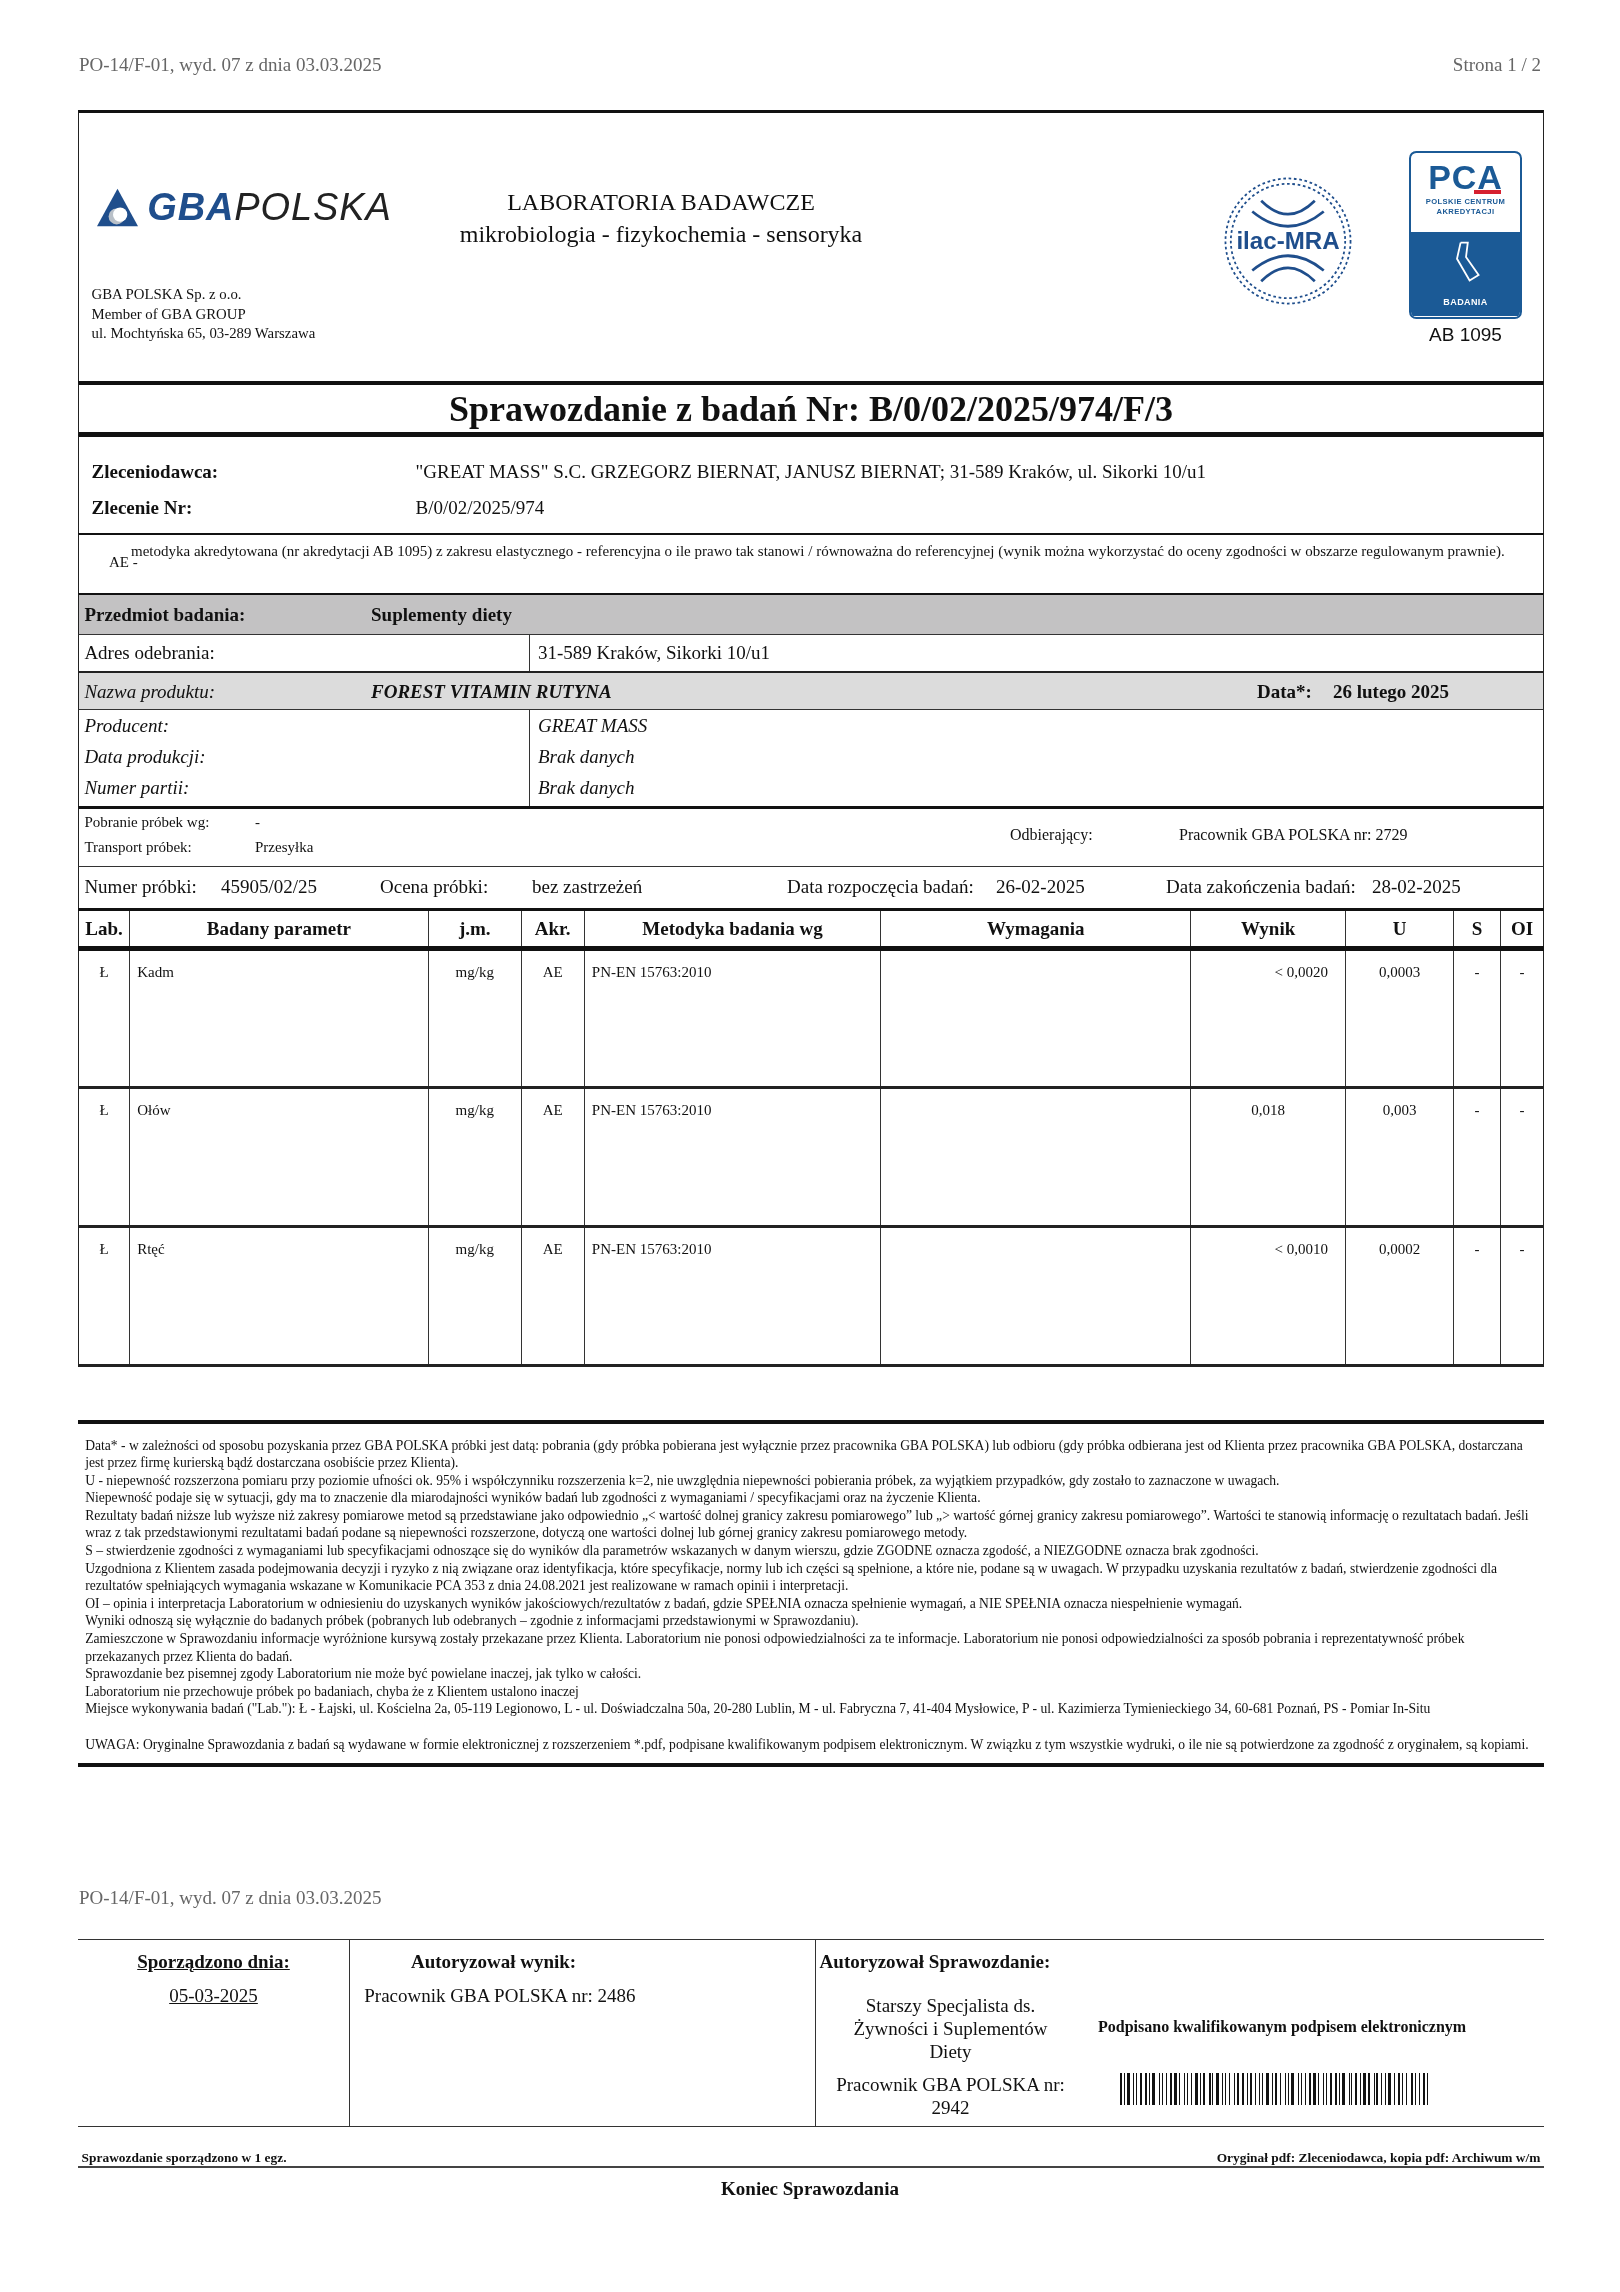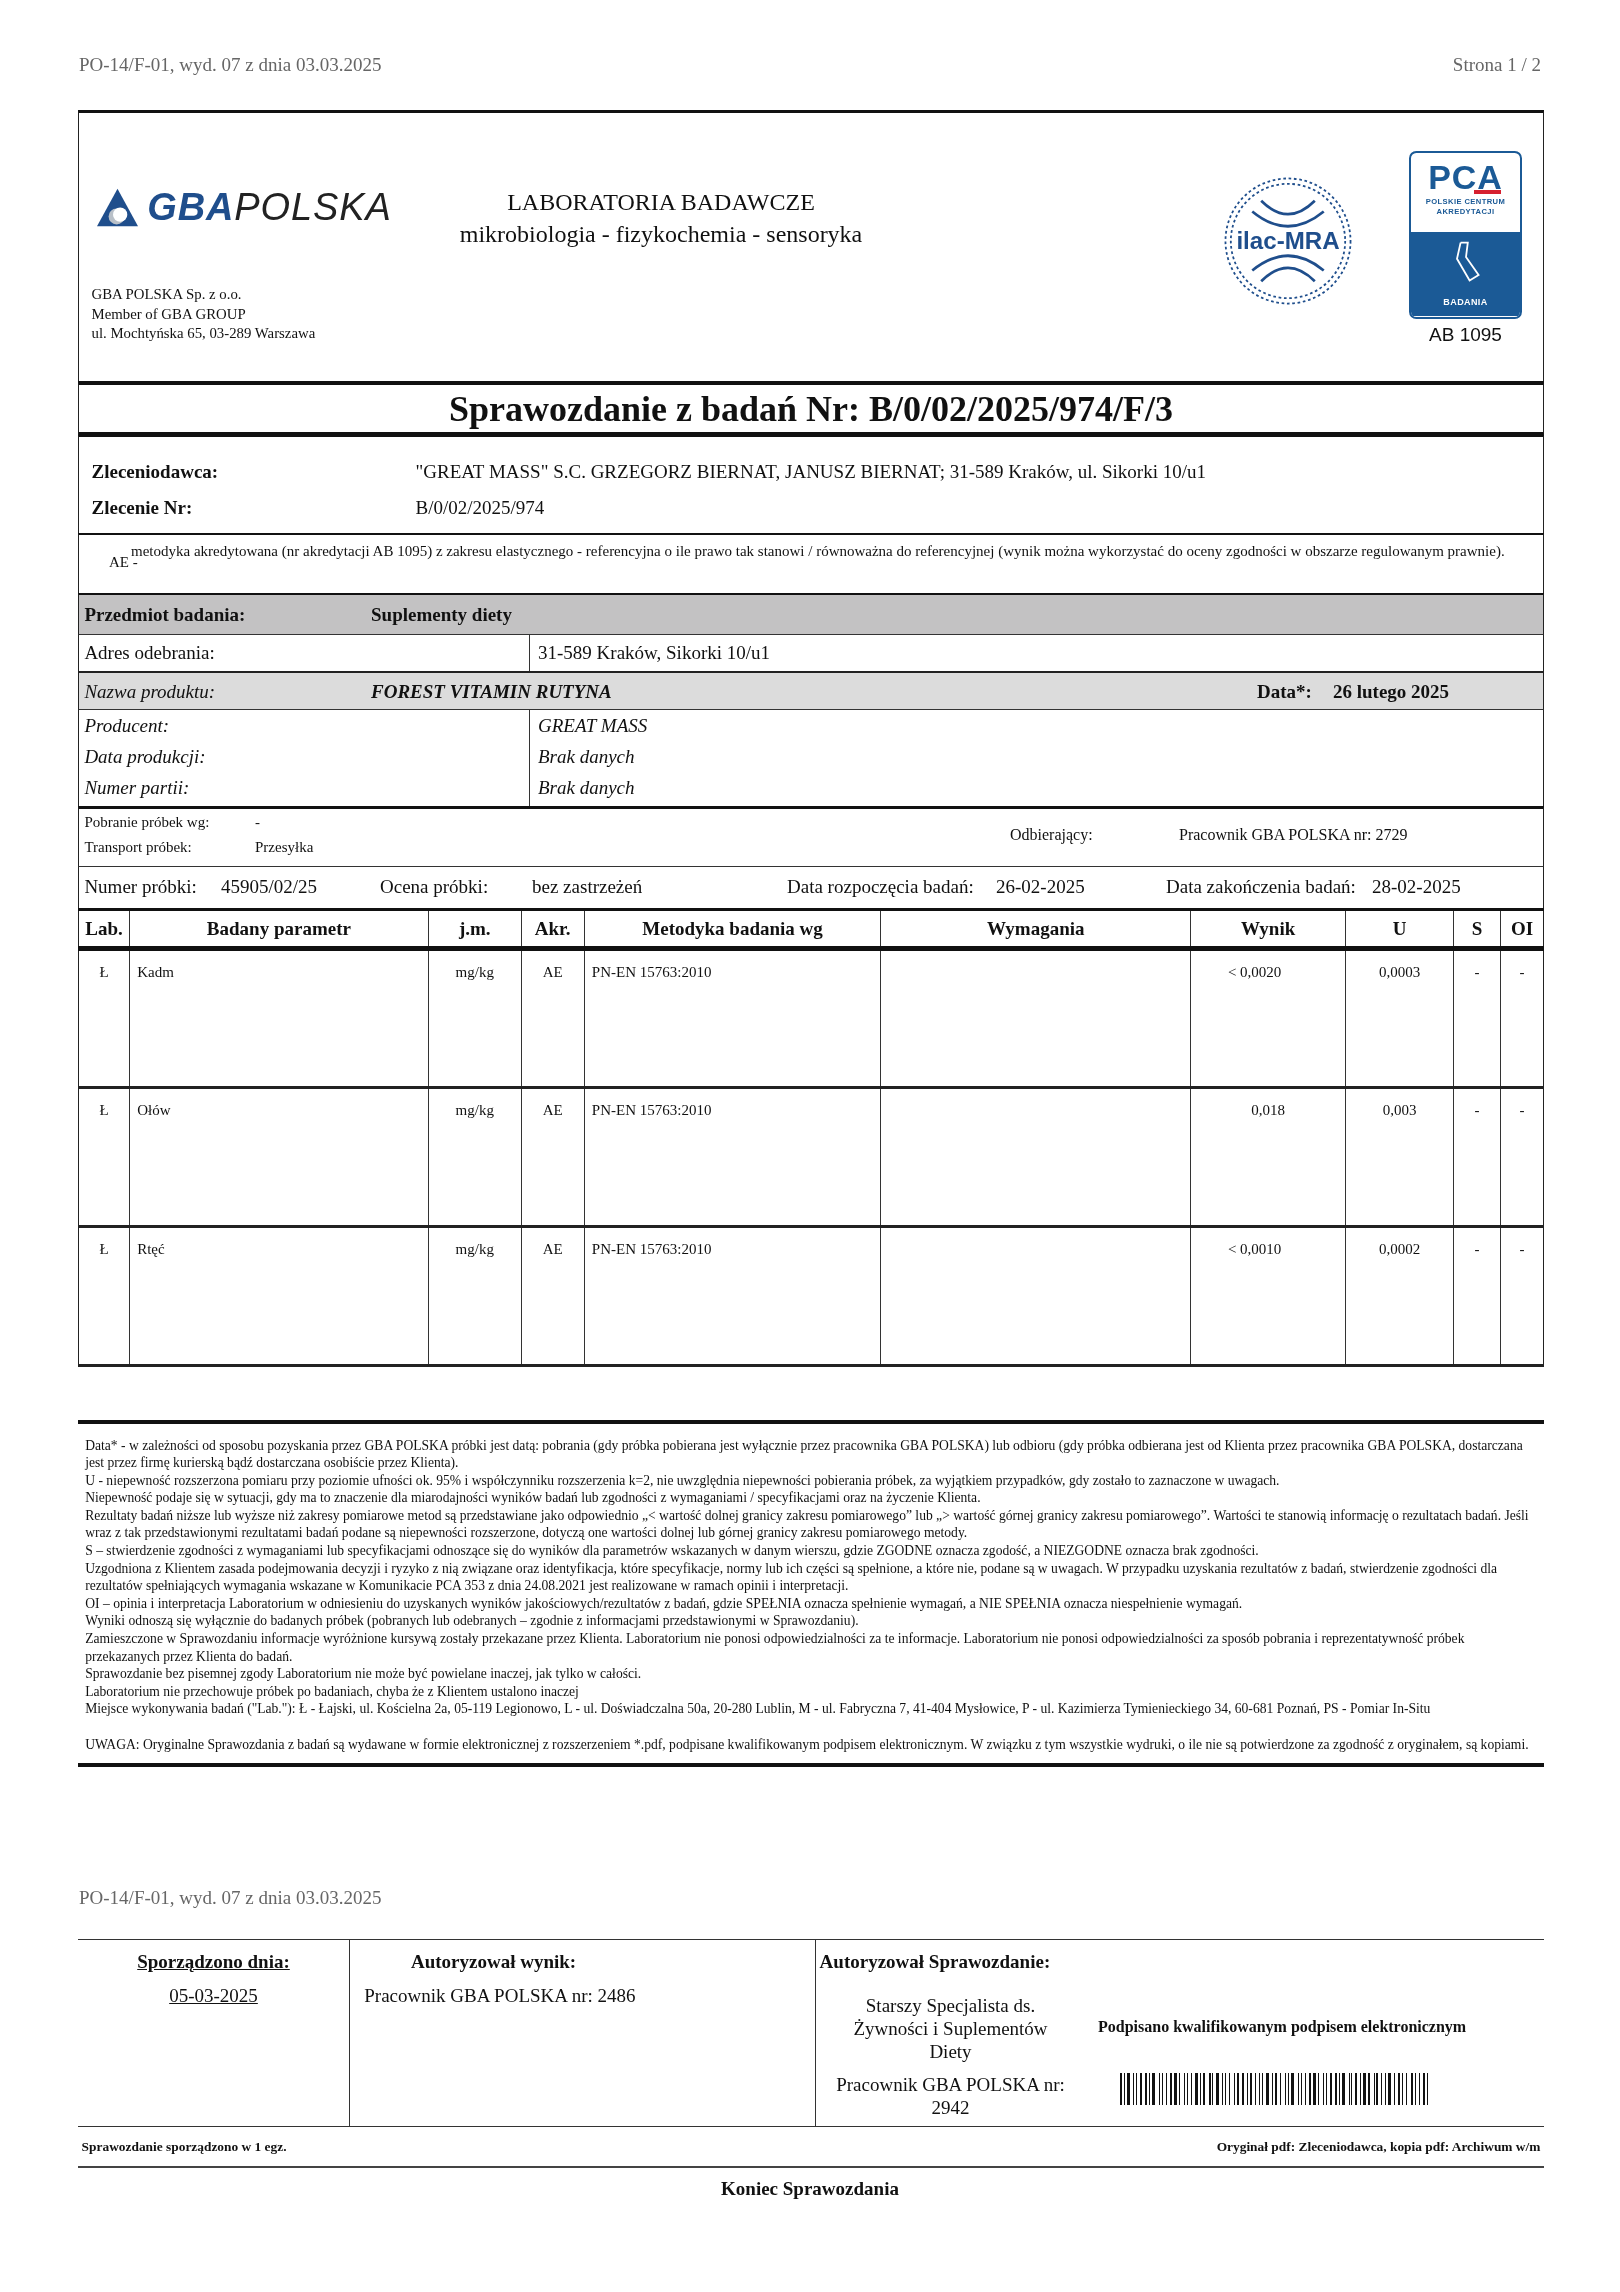--- a/index.html
+++ b/index.html
@@ -56,40 +56,40 @@
   .nums { top: 866px; height: 42px; border-top: 1.8px solid #333; font-size: 19px; }
   .nums .r { position: absolute; top: 9px; white-space: nowrap; }
 
   
   .results { position: absolute; left: 78px; top: 908px; width: 1466px; border-collapse: collapse; border-left: 1.8px solid #222; border-right: 1.8px solid #222; }
   .results th { font-size: 19px; font-weight: bold; height: 39px; border-top: 3.6px solid #111; border-bottom: 5.4px solid #111; border-left: 0.9px solid #333; text-align: center; }
   .results td { font-size: 15px; vertical-align: top; padding-top: 12.5px; border-left: 0.9px solid #333; height: 139px; border-bottom: 3.6px solid #222; }
   .results th:first-child, .results td:first-child { border-left: none; }
   .results td.l { text-align: left; padding-left: 7.2px; }
   .results td.c { text-align: center; }
-  .results td.rg { text-align: center; padding-right: 27px; }
+  .results td.rg { text-align: right; padding-right: 17px; }
 
   
   .notes { position: absolute; left: 78px; top: 1420px; width: 1466px; border-top: 4.5px solid #111; border-bottom: 4.5px solid #111; padding: 12.5px 7.2px 9px 7.2px; font-size: 13.6px; line-height: 17.6px; }
   .notes p { margin: 0; }
   .notes .gap { height: 18px; }
 
   .meta-mid { position: absolute; top: 1887px; left: 79px; font-size: 19px; color: #666; }
 
   
   .sig { position: absolute; left: 78px; top: 1939px; width: 1466px; height: 188px; border-top: 1.8px solid #333; border-bottom: 1.8px solid #333; font-size: 19px; }
   .sig .col { position: absolute; top: 0; bottom: 0; }
   .sig .c1 { left: 0; width: 271px; text-align: center; text-decoration: underline; }
   .sig .c2 { left: 271px; width: 466px; border-left: 0.9px solid #333; }
   .sig .c3 { left: 737px; right: 0; border-left: 0.9px solid #333; }
   .sig .hd { font-weight: bold; }
   .barcode { position: absolute; left: 304px; top: 133px; width: 412px; height: 32px; display: flex; gap: 0; }
   .barcode span { display: block; height: 100%; background: #111; }
 
-  .foot1 { position: absolute; left: 78px; top: 2127px; width: 1466px; height: 41px; border-bottom: 2.7px solid #444; font-size: 13.4px; font-weight: bold; display: flex; justify-content: space-between; align-items: center; padding: 0 3.6px; }
+  .foot1 { position: absolute; left: 78px; top: 2127px; width: 1466px; height: 41px; border-bottom: 2.7px solid #444; font-size: 13.4px; font-weight: bold; display: flex; justify-content: space-between; align-items: flex-end; padding: 0 3.6px; }
   .end { position: absolute; left: 0; right: 0; top: 2178px; text-align: center; font-size: 19px; font-weight: bold; }
 </style>
 </head>
 <body>
 
 <div class="meta-top">
   <span>PO-14/F-01, wyd. 07 z dnia 03.03.2025</span>
   <span>Strona 1 / 2</span>
 </div>
 

